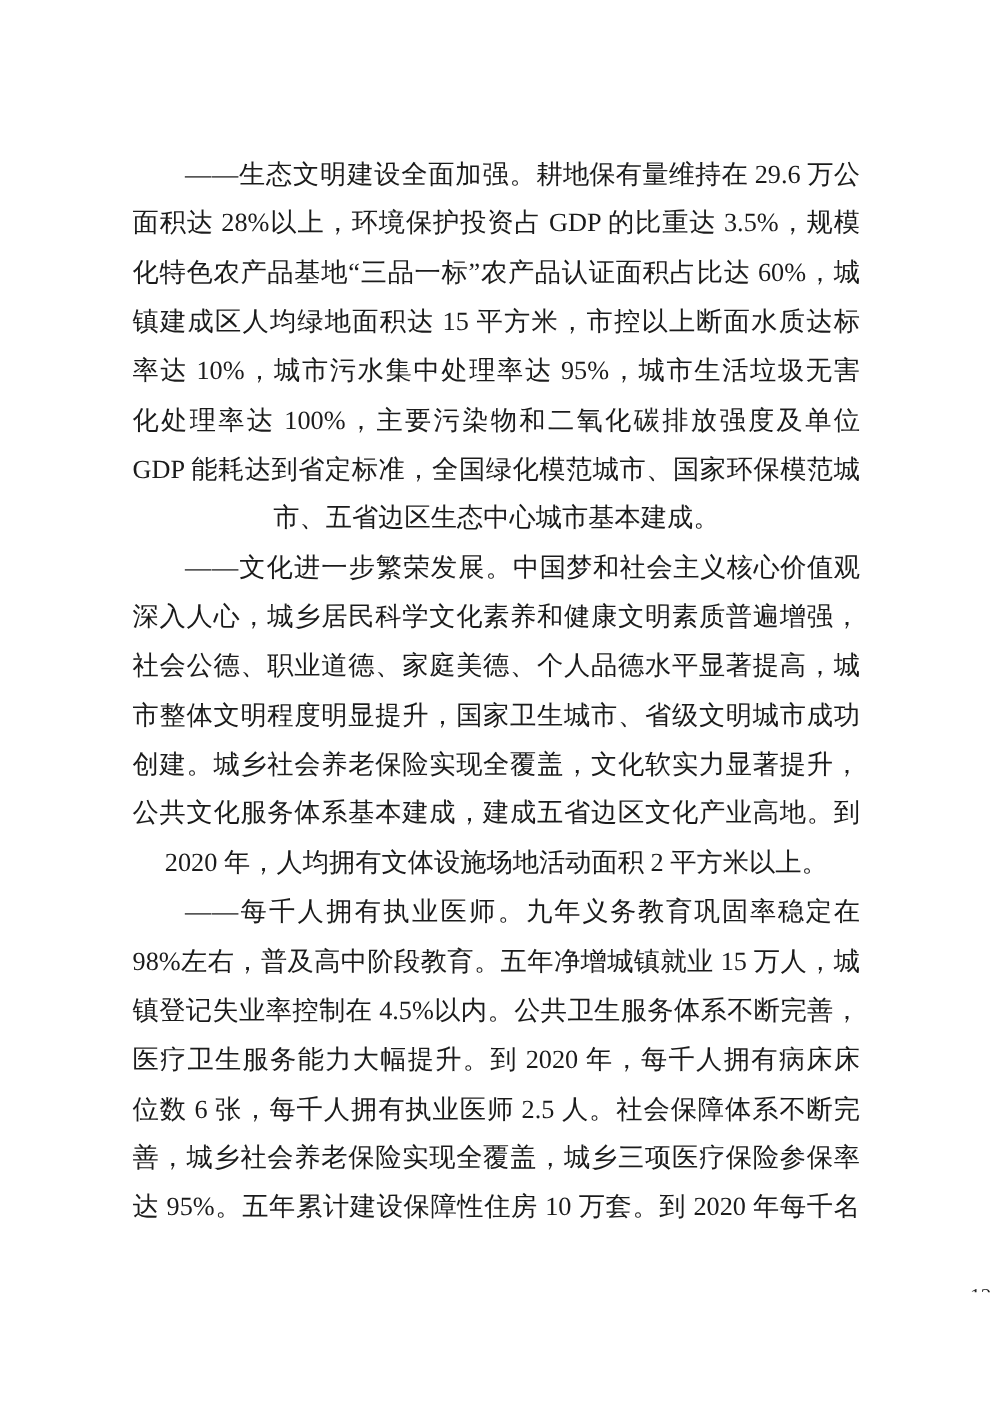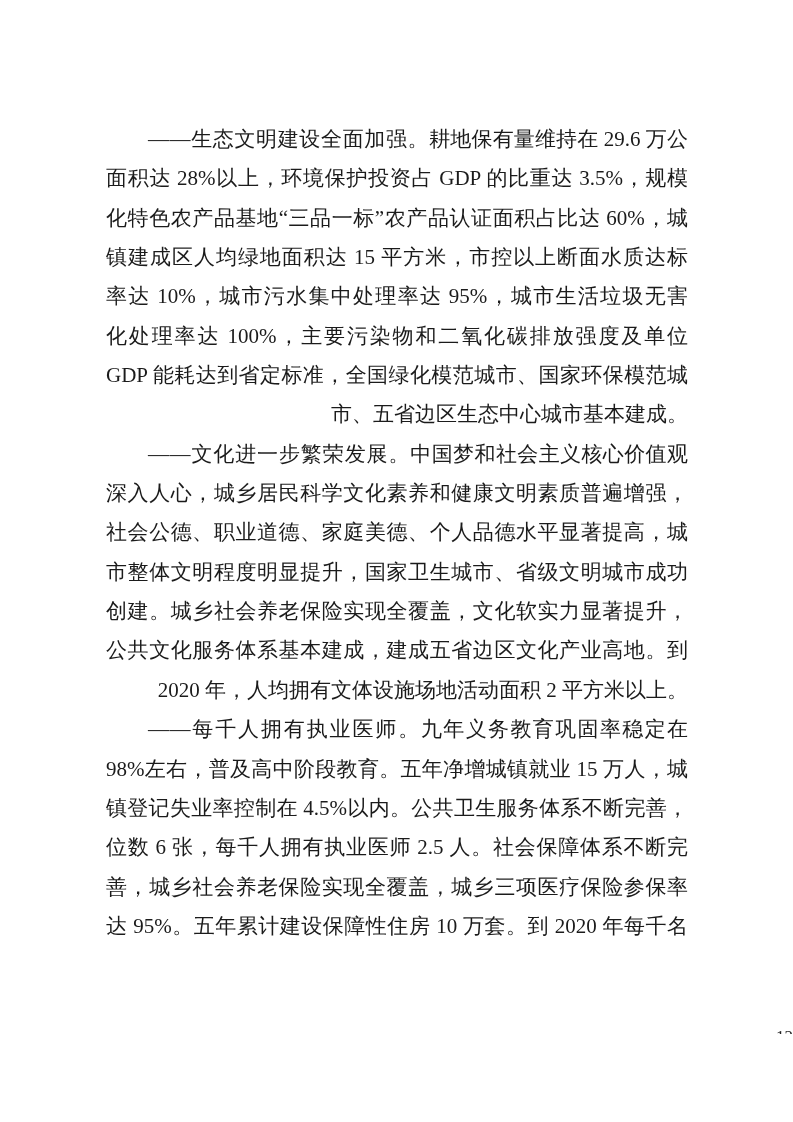--- a/index.html
+++ b/index.html
@@ -35,21 +35,21 @@
     content: "";
     display: inline-block;
     width: 100%;
     height: 0;
     vertical-align: top;
   }
   .line.first {
     text-indent: 42px;
   }
   .line.end {
-    text-align: right;
+    text-align: center;
   }
   .line.end::after {
     content: none;
   }
   .lead {
     
     letter-spacing: 0.5px;
   }
   .page-number {
     position: absolute;
@@ -86,20 +86,21 @@
       <div class="line"><span>市整体文明程度明显提升，国家卫生城市、省级文明城市成功</span></div>
       <div class="line"><span>创建。城乡社会养老保险实现全覆盖，文化软实力显著提升，</span></div>
       <div class="line"><span>公共文化服务体系基本建成，建成五省边区文化产业高地。到</span></div>
       <div class="line end"><span>2020 年，人均拥有文体设施场地活动面积 2 平方米以上。</span></div>
     </div>
 
     <div>
       <div class="line first"><span class="lead">——每千人拥有执业医师。</span><span>九年义务教育巩固率稳定在</span></div>
       <div class="line"><span>98%左右，普及高中阶段教育。五年净增城镇就业 15 万人，城</span></div>
       <div class="line"><span>镇登记失业率控制在 4.5%以内。公共卫生服务体系不断完善，</span></div>
+      <div class="line"><span>医疗卫生服务能力大幅提升。到 2020 年，每千人拥有病床床</span></div>
       <div class="line"><span>位数 6 张，每千人拥有执业医师 2.5 人。社会保障体系不断完</span></div>
       <div class="line"><span>善，城乡社会养老保险实现全覆盖，城乡三项医疗保险参保率</span></div>
       <div class="line"><span>达 95%。五年累计建设保障性住房 10 万套。到 2020 年每千名</span></div>
     </div>
 
   </div>
 
   <div class="page-number">12</div>
 </div>
 

